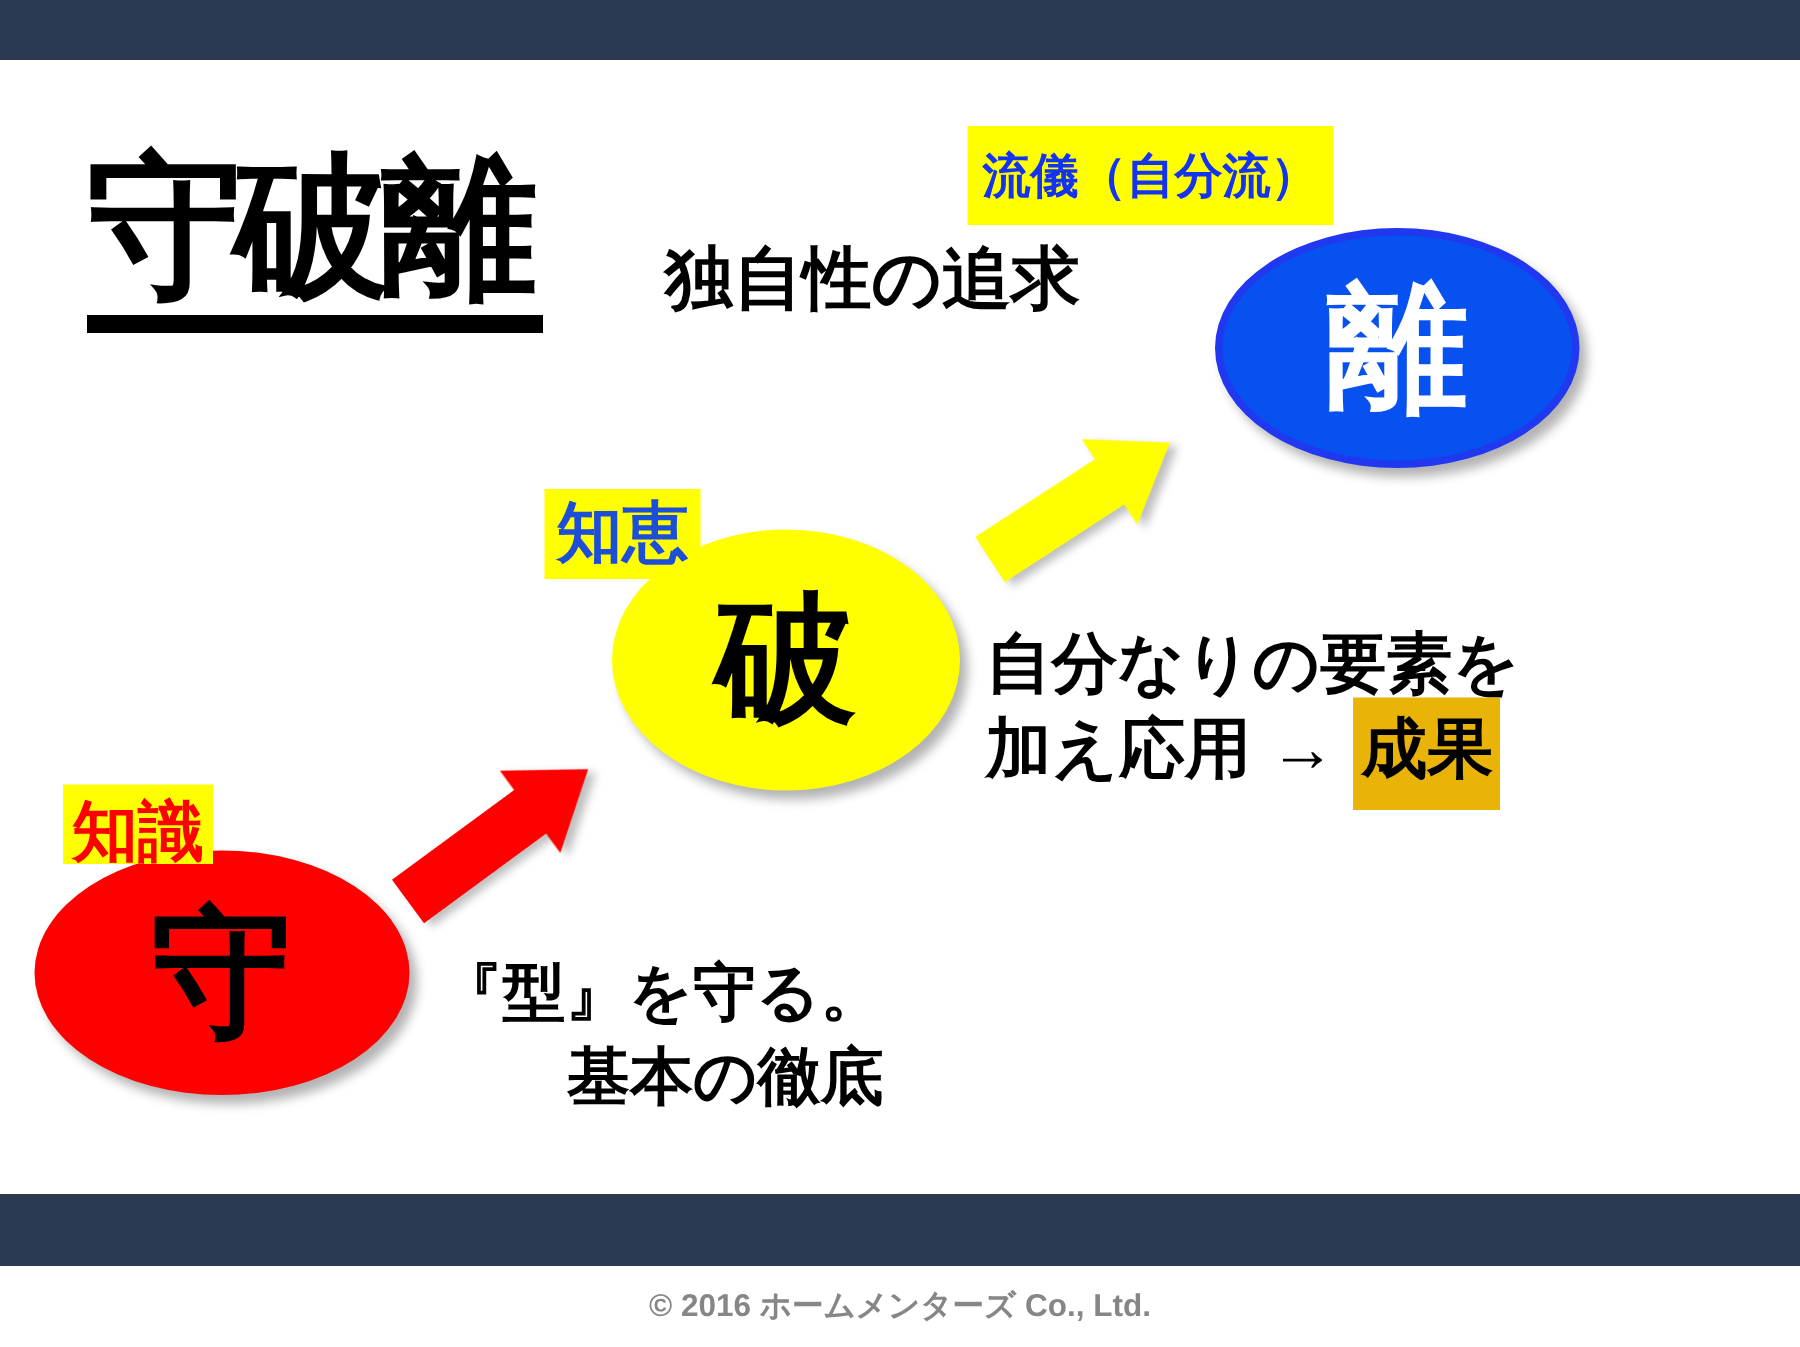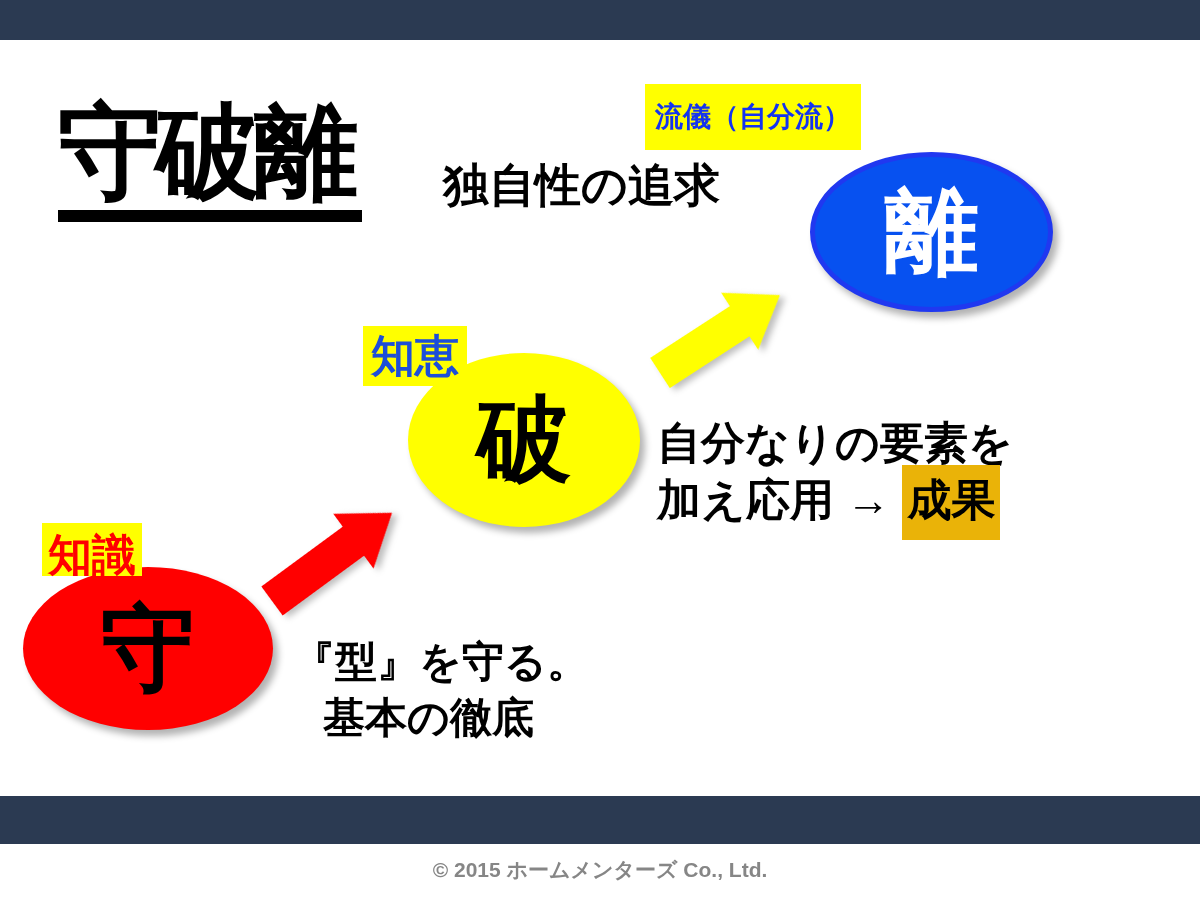--- a/index.html
+++ b/index.html
@@ -45,21 +45,21 @@
     position: absolute;
     background: #ffff00;
     font-weight: 700;
     white-space: nowrap;
     z-index: 5;
   }
   .tag.ryugi {
     left: 645px; top: 84px;
     height: 66px; line-height: 66px;
     padding: 0 10px;
-    font-size: 28px;
+    font-size: 32px;
     color: #1433f0;
   }
   .tag.chie {
     left: 363px; top: 326px;
     height: 60px; line-height: 60px;
     padding: 0 8px;
     font-size: 44px;
     color: #1d4ed8;
   }
   .tag.chishiki {
@@ -106,21 +106,21 @@
 
   .desc {
     position: absolute;
     font-weight: 700;
     color: #000;
     white-space: nowrap;
     z-index: 4;
   }
   .desc.ha-desc { left: 657px; top: 414px; font-size: 44px; line-height: 1.3; }
   .desc.shu-desc { left: 293px; top: 634px; font-size: 42px; line-height: 1.33; }
-  .desc .indent { padding-left: 30px; }
+  .desc .indent { padding-left: 30px; text-align: right; }
   .hl { background: #eab308; padding: 10px 5px 16px 5px; }
 
   .arrows { position: absolute; left: 0; top: 0; z-index: 3; pointer-events: none; }
   .arrow-red { fill: #ff0000; }
   .arrow-yellow { fill: #ffff00; }
   .arrow-shape { filter: drop-shadow(3px 5px 3px rgba(0,0,0,0.25)); }
 
   .footer {
     position: absolute;
     left: 0; top: 856px;
@@ -174,15 +174,15 @@
     <span class="big-char">守</span>
   </div>
 
   <div class="desc shu-desc">
     <div>『型』を守る。</div>
     <div class="indent">基本の徹底</div>
   </div>
 
   <div class="bar bottom"></div>
 
-  <div class="footer">© 2015 ホームメンターズ  Co., Ltd.</div>
+  <div class="footer">© 2016 ホームメンターズ  Co., Ltd.</div>
 
 </div>
 
 </body></html>

